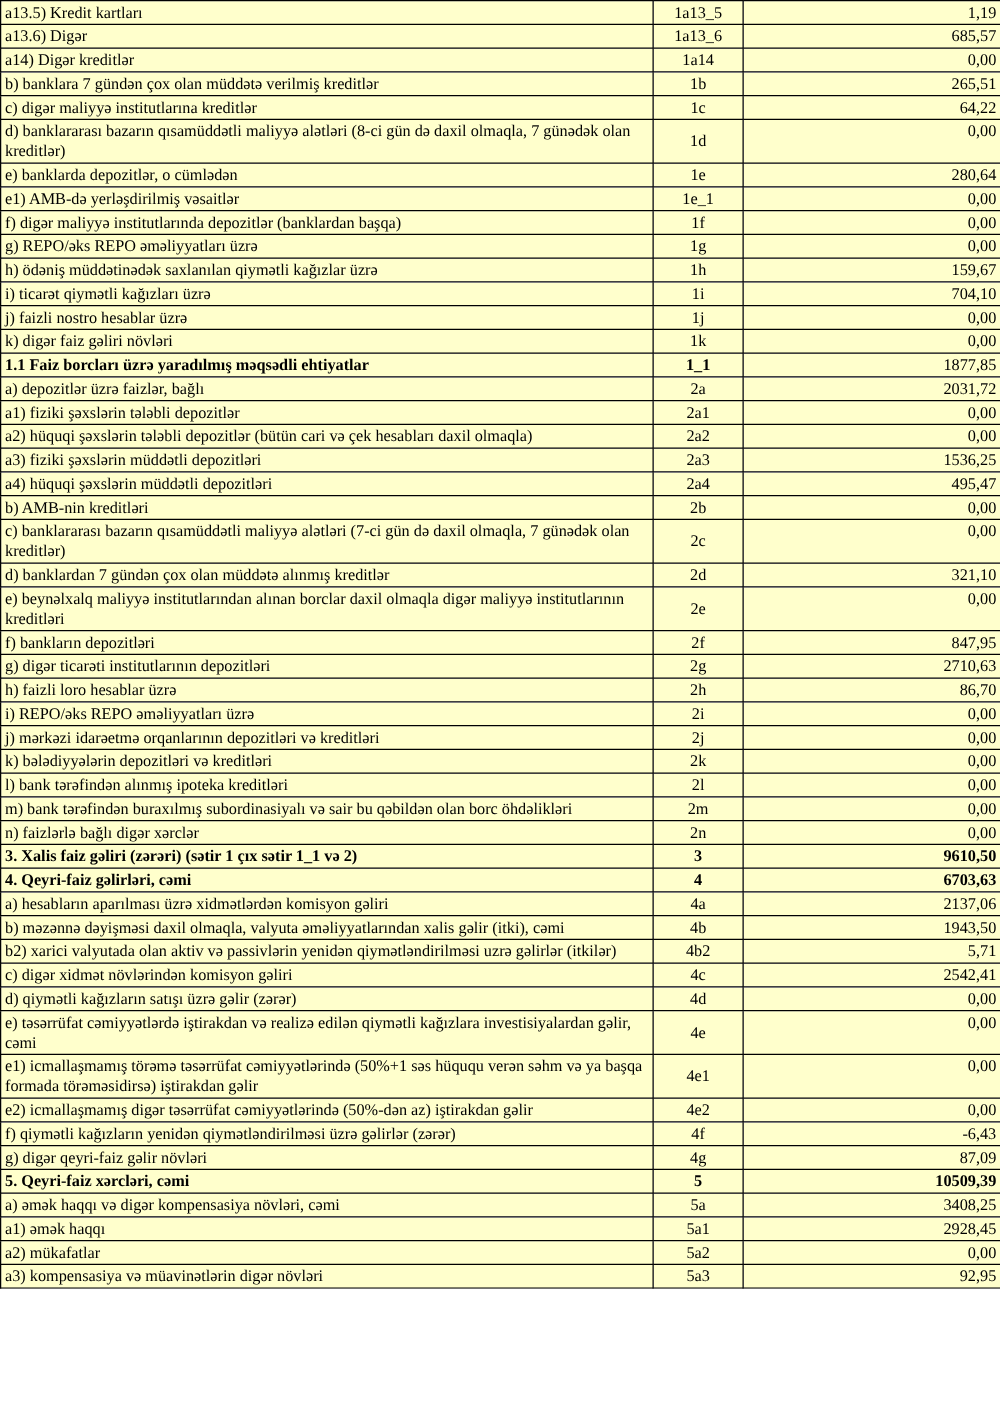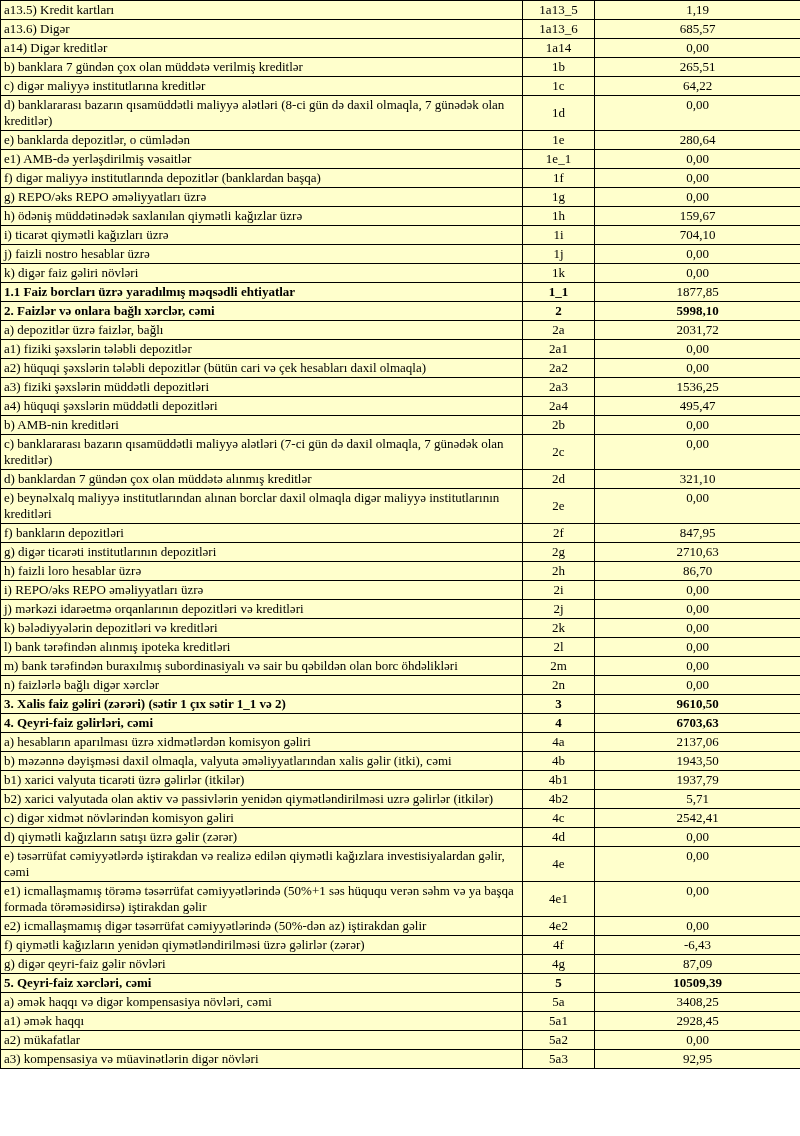--- a/index.html
+++ b/index.html
@@ -18,21 +18,21 @@
     border: 1px solid #000000;
     background: #FFFFCC;
     font-size: 13px;
     line-height: 16px;
     padding: 1px 3px;
     overflow: hidden;
     word-wrap: break-word;
   }
   td.cell-label { vertical-align: middle; }
   td.cell-code  { text-align: center; vertical-align: middle; }
-  td.cell-value { text-align: center; vertical-align: top; padding-right: 4px; }
+  td.cell-value { text-align: right; vertical-align: top; padding-right: 4px; }
   tr.row { height: 19px; margin-top: 40px; }
   .ind0 { padding-left: 4px; }
   .ind1 { padding-left: 20px; }
   .ind2 { padding-left: 32px; }
   tr.bold-row td.cell-label,
   tr.bold-row td.cell-code { font-weight: bold; }
   td.vbold { font-weight: bold; }
 </style>
 </head>
 <body>
@@ -113,25 +113,20 @@
         <tr class="row">
           <td class="cell-label ind0">k) digər faiz gəliri növləri</td>
           <td class="cell-code">1k</td>
           <td class="cell-value">0,00</td>
         </tr>
         <tr class="row bold-row">
           <td class="cell-label ind0">1.1 Faiz borcları üzrə yaradılmış məqsədli ehtiyatlar</td>
           <td class="cell-code">1_1</td>
           <td class="cell-value">1877,85</td>
         </tr>
-        <tr class="row bold-row">
-          <td class="cell-label ind0">2. Faizlər və onlara bağlı xərclər, cəmi</td>
-          <td class="cell-code">2</td>
-          <td class="cell-value vbold">5998,10</td>
-        </tr>
         <tr class="row">
           <td class="cell-label ind0">a) depozitlər üzrə faizlər, bağlı</td>
           <td class="cell-code">2a</td>
           <td class="cell-value">2031,72</td>
         </tr>
         <tr class="row">
           <td class="cell-label ind2">a1) fiziki şəxslərin tələbli depozitlər</td>
           <td class="cell-code">2a1</td>
           <td class="cell-value">0,00</td>
         </tr>
@@ -227,25 +222,20 @@
         </tr>
         <tr class="row">
           <td class="cell-label ind0">a) hesabların aparılması üzrə xidmətlərdən komisyon gəliri</td>
           <td class="cell-code">4a</td>
           <td class="cell-value">2137,06</td>
         </tr>
         <tr class="row">
           <td class="cell-label ind0">b) məzənnə dəyişməsi daxil olmaqla, valyuta əməliyyatlarından xalis gəlir (itki), cəmi</td>
           <td class="cell-code">4b</td>
           <td class="cell-value">1943,50</td>
-        </tr>
-        <tr class="row">
-          <td class="cell-label ind2">b1) xarici valyuta ticarəti üzrə gəlirlər (itkilər)</td>
-          <td class="cell-code">4b1</td>
-          <td class="cell-value">1937,79</td>
         </tr>
         <tr class="row">
           <td class="cell-label ind2">b2) xarici valyutada olan aktiv və passivlərin yenidən qiymətləndirilməsi uzrə gəlirlər (itkilər)</td>
           <td class="cell-code">4b2</td>
           <td class="cell-value">5,71</td>
         </tr>
         <tr class="row">
           <td class="cell-label ind0">c) digər xidmət növlərindən komisyon gəliri</td>
           <td class="cell-code">4c</td>
           <td class="cell-value">2542,41</td>

